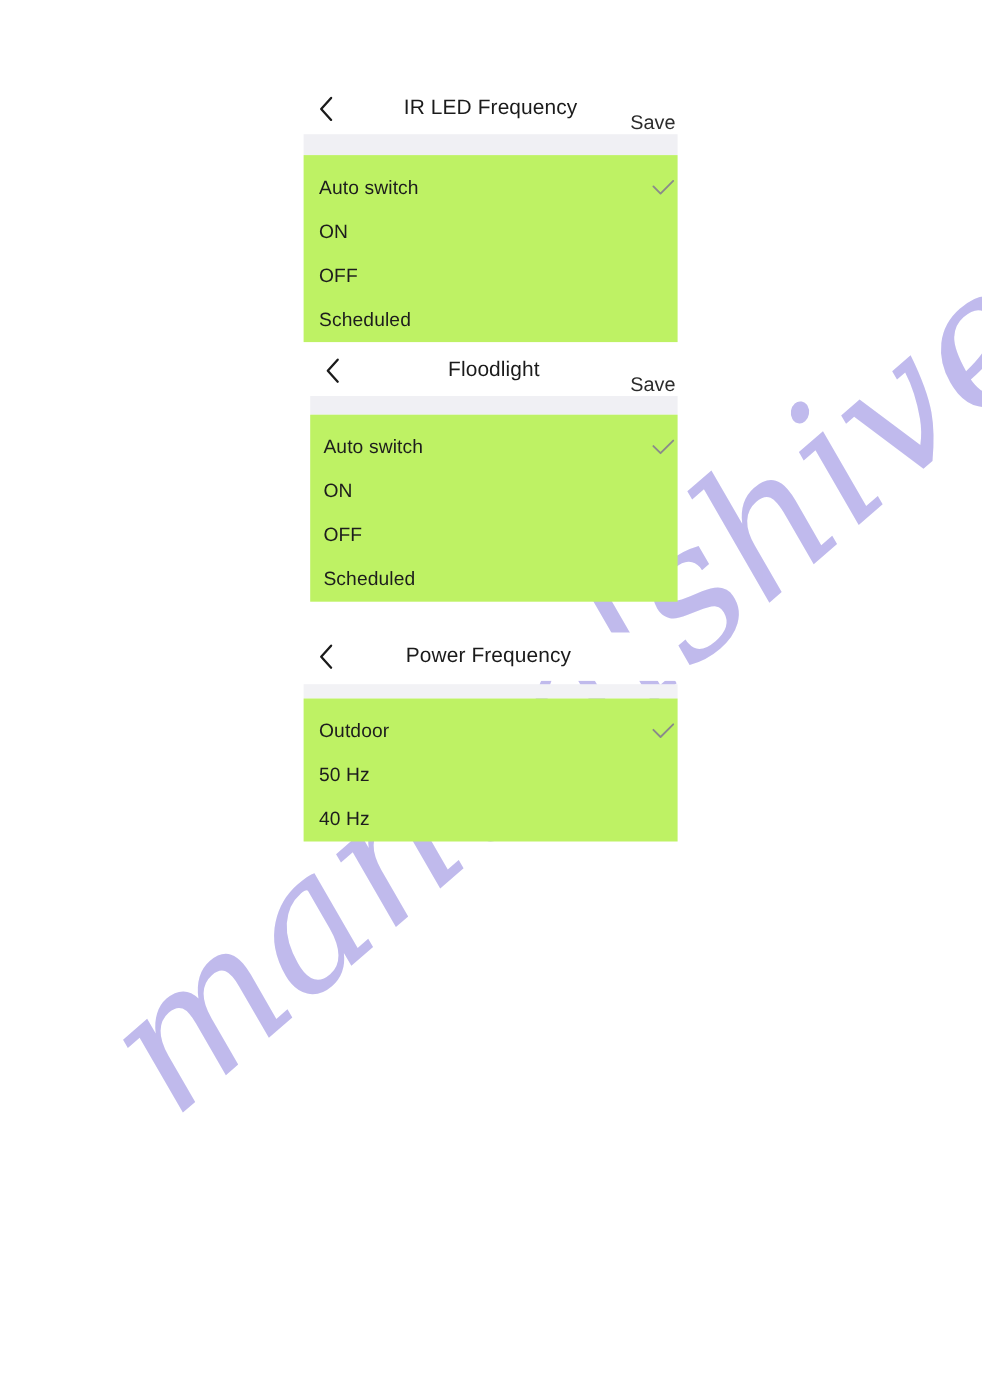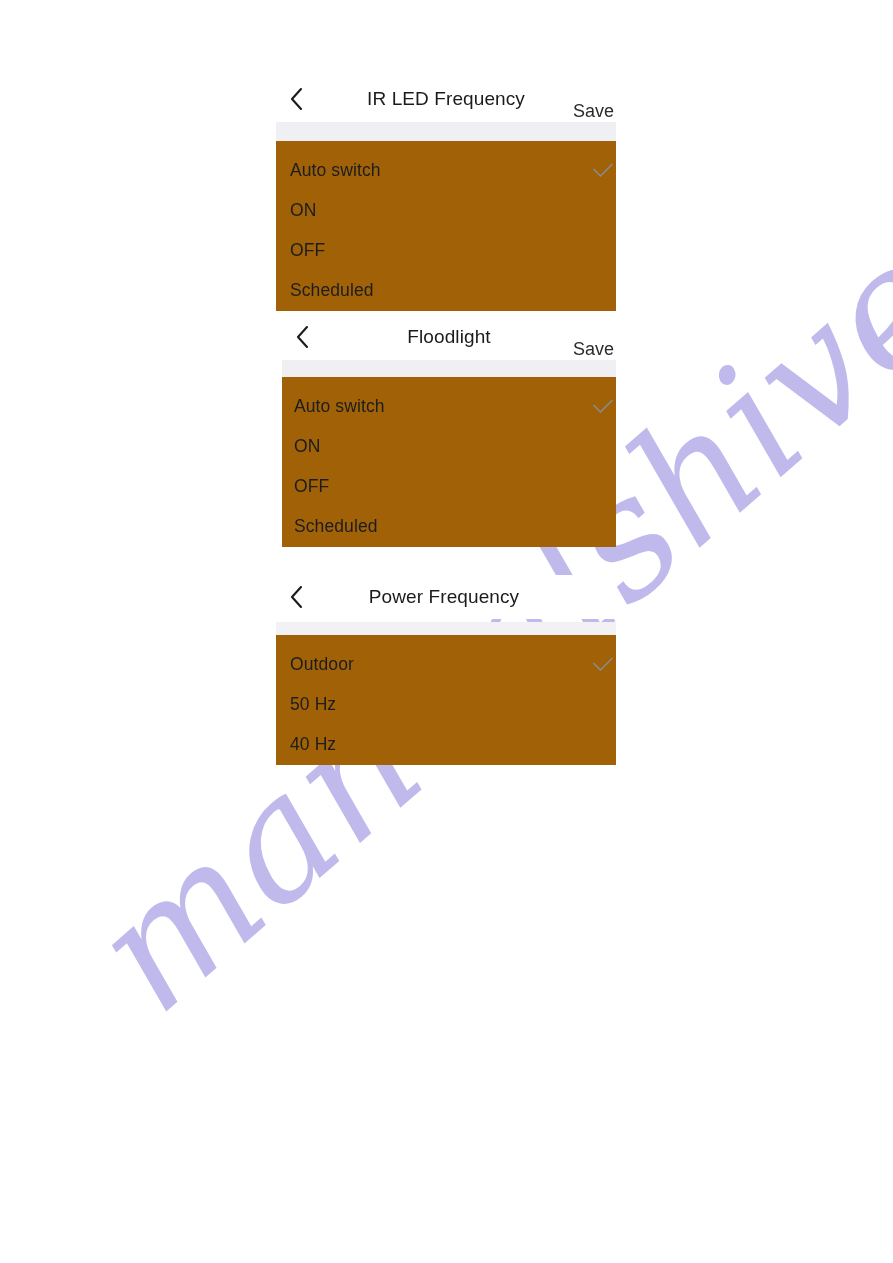--- a/index.html
+++ b/index.html
@@ -91,21 +91,21 @@
     cursor: pointer;
     padding-right: 2px;
   }
 
   .divider-bar {
     background: #f0f0f4;
     width: 100%;
   }
   .divider-bar.thin { background: #f2f2f5; }
 
-  .opt-list { background: #a16207; }
+  .opt-list { background: #bef264; }
   .opt-row {
     position: relative;
     display: flex;
     align-items: center;
     height: 40px;
     cursor: pointer;
   }
   .opt-label {
     font-size: 17.5px;
     color: #1d1d1d;

